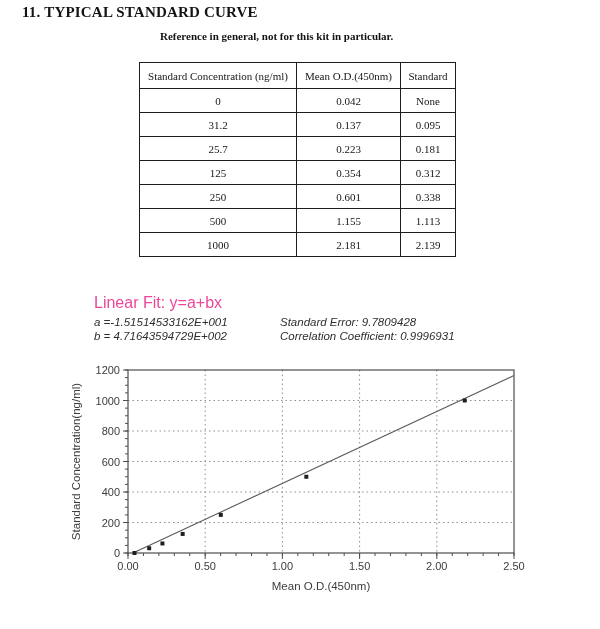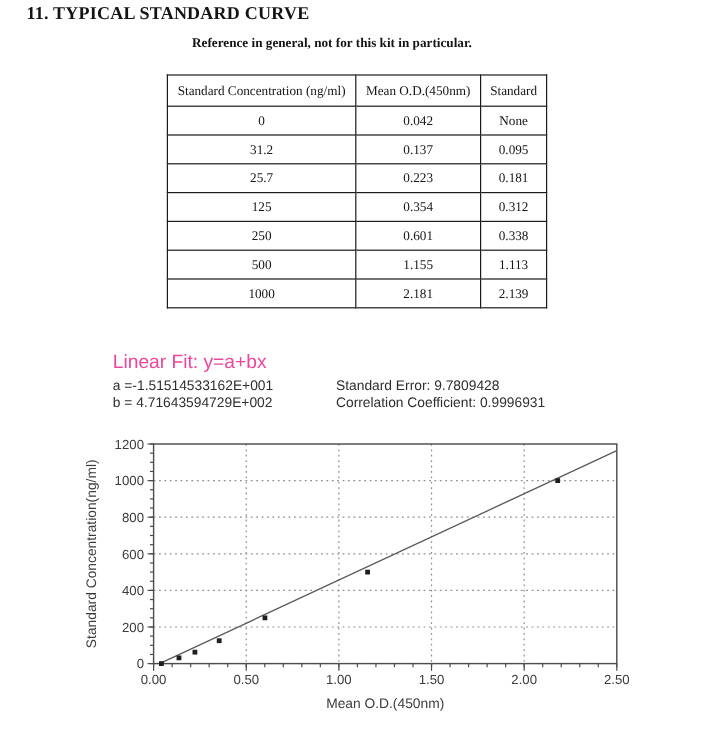--- a/index.html
+++ b/index.html
@@ -26,21 +26,21 @@
     font-weight:normal;padding:0 4px;overflow:hidden;white-space:nowrap;
   }
   table.std th{height:25px}
   table.std td{height:23px}
   .fit-title{
     position:absolute;left:94px;top:294px;
     font-family:"Liberation Sans",sans-serif;font-size:16px;color:#ec4899;
   }
   .fit-line{
     position:absolute;font-family:"Liberation Sans",sans-serif;
-    font-size:11.5px;color:#2e2e2e;white-space:nowrap;
+    font-size:11.5px;color:#2e2e2e;white-space:nowrap;font-style:italic;
   }
   .fit-a{left:94px;top:316px}
   .fit-b{left:94px;top:330px}
   .fit-se{left:280px;top:316px}
   .fit-cc{left:280px;top:330px}
   #chart-wrap{position:absolute;left:0;top:355px;width:600px;height:260px}
   .grid{stroke:#8f8f8f;stroke-width:1;stroke-dasharray:1.5 3}
   .box{fill:none;stroke:#4d4d4d;stroke-width:1.2}
   .tick{stroke:#4d4d4d;stroke-width:1}
   .fitline{stroke:#5a5a5a;stroke-width:1.1}

